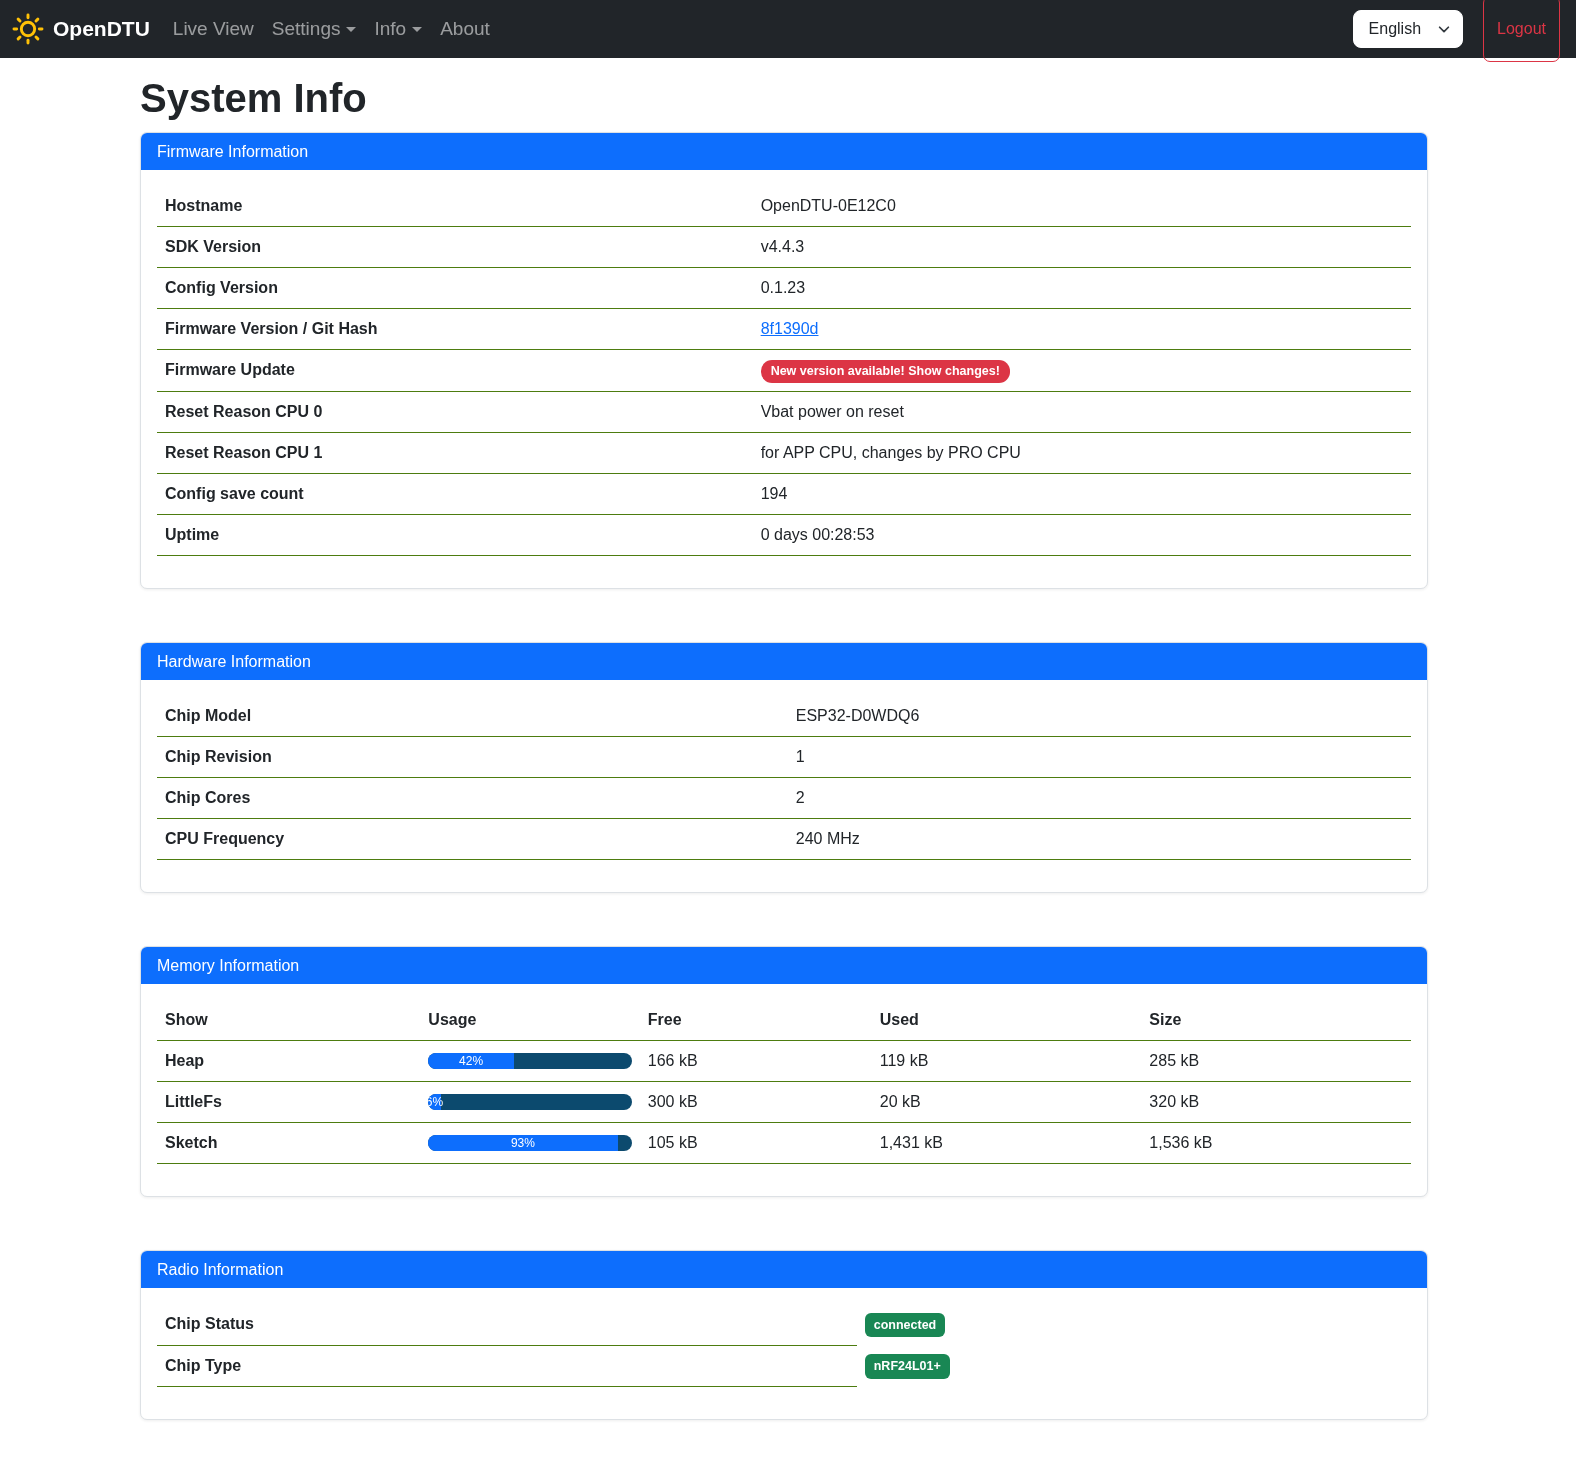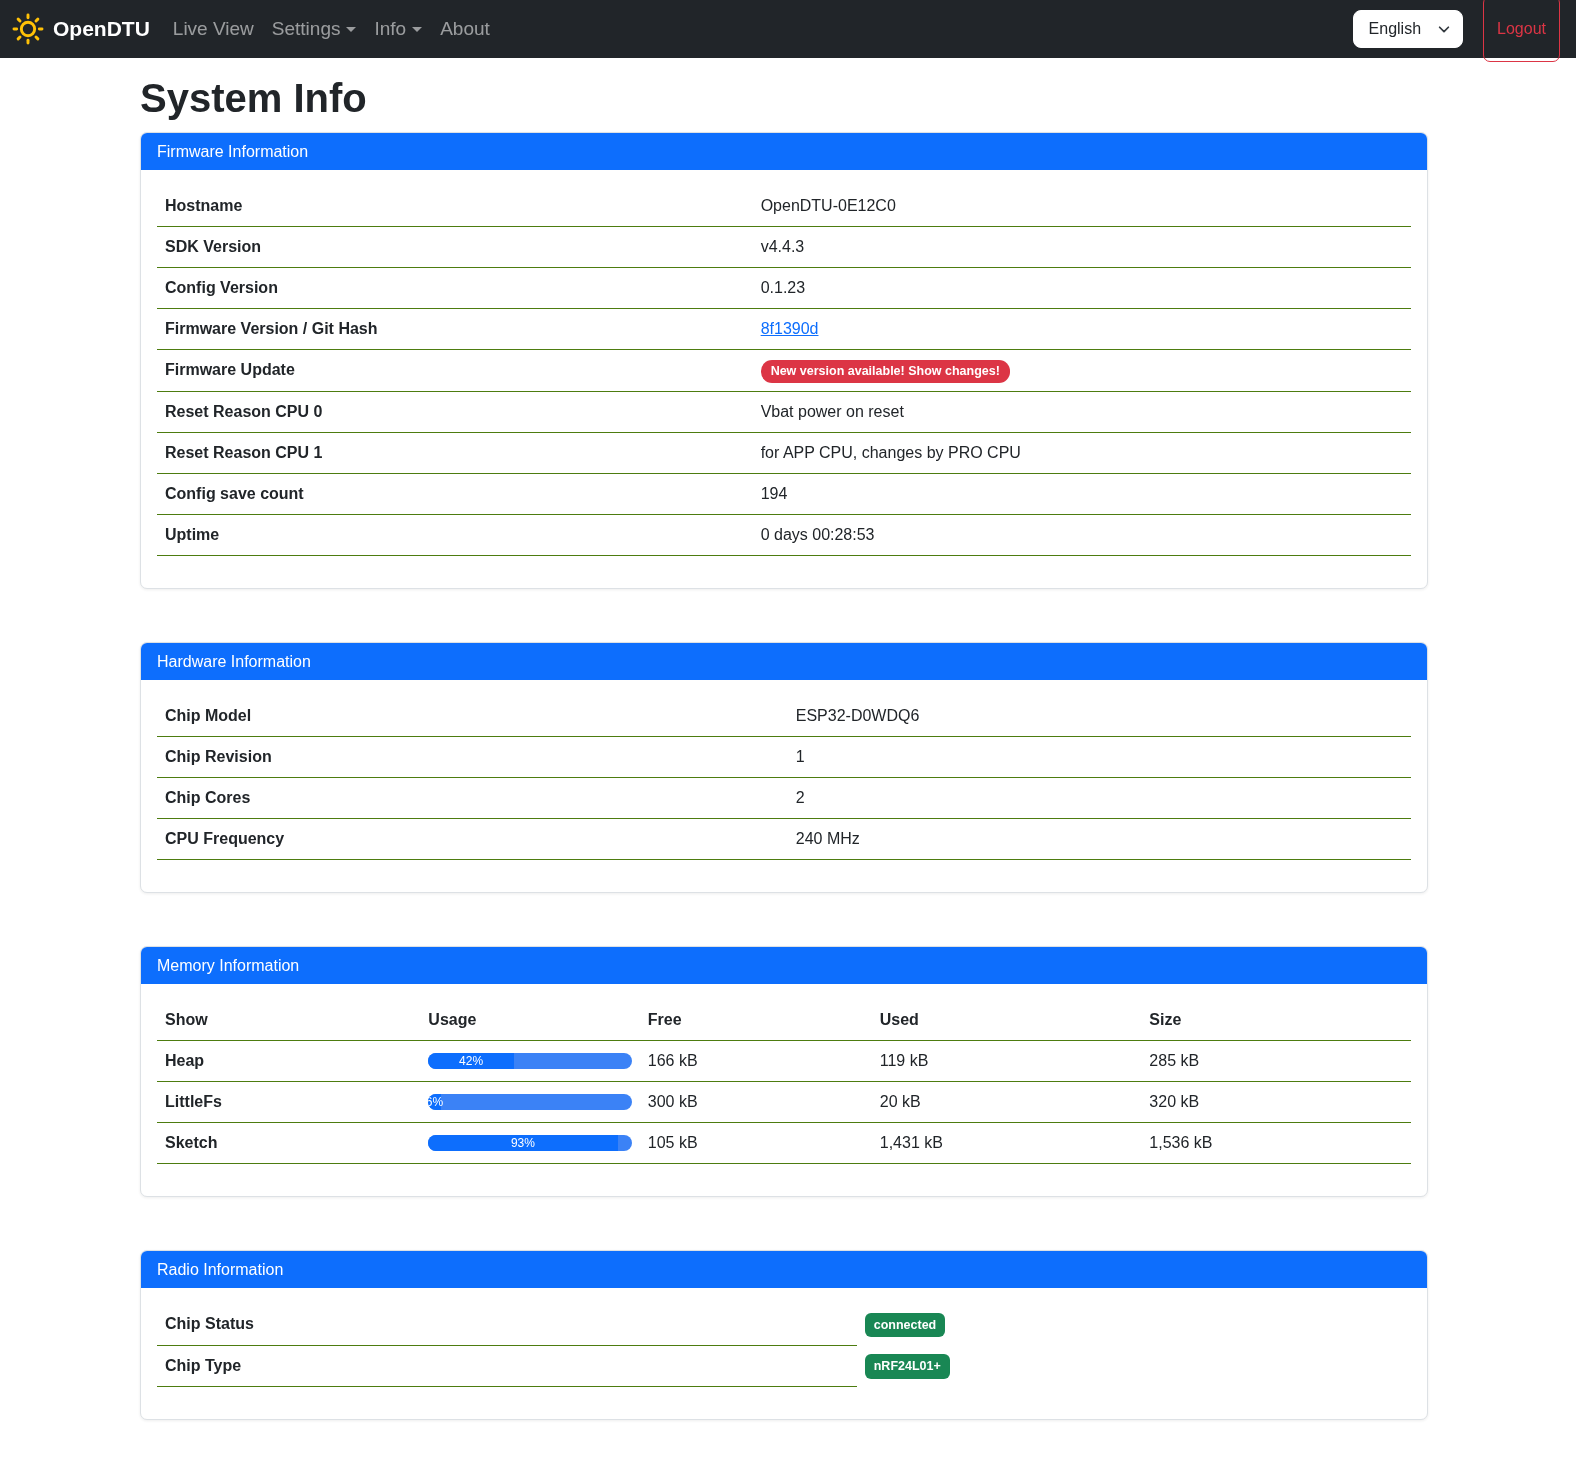--- a/index.html
+++ b/index.html
@@ -146,21 +146,21 @@
     background: #198754;
     color: #ffffff;
     font-size: 12.5px;
     font-weight: 700;
     line-height: 1;
     padding: 6px 9px;
     border-radius: 6px;
   }
 
   .progress {
-    background: #3b82f6;
+    background: #0c4a6e;
     border-radius: 8px;
     height: 16px;
     width: 100%;
     overflow: hidden;
   }
   .progress-bar {
     background: #0d6efd;
     height: 100%;
     display: flex;
     align-items: center;

